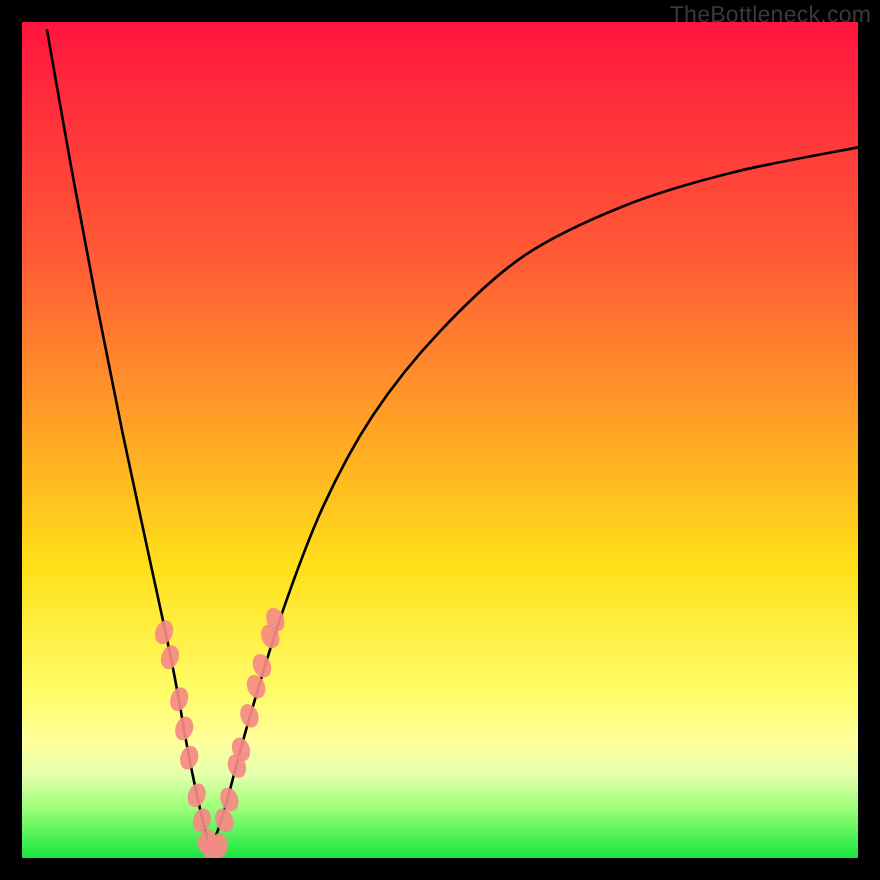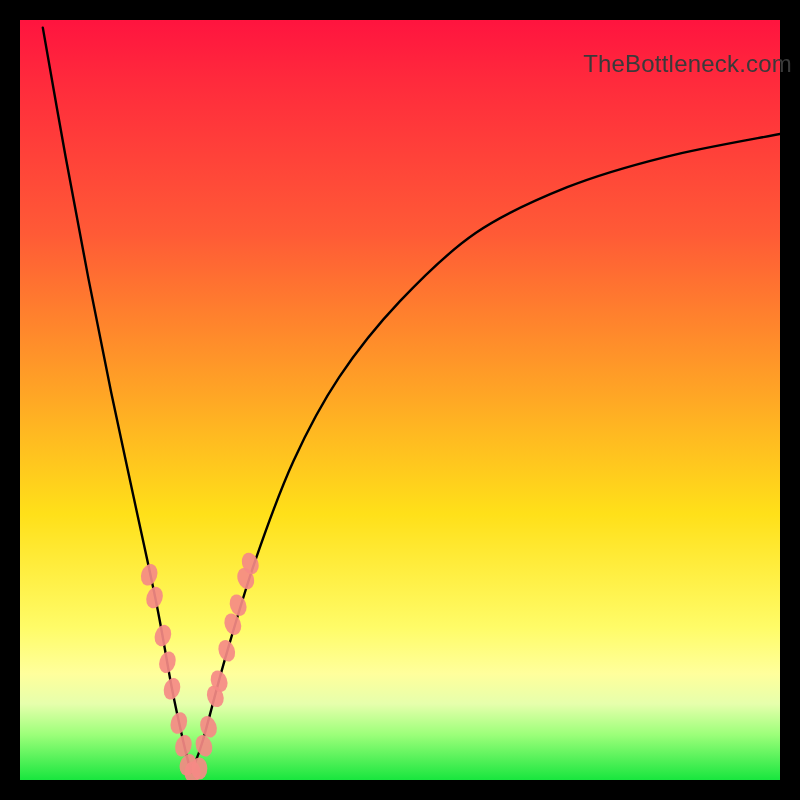--- a/index.html
+++ b/index.html
@@ -35,25 +35,24 @@
       #e6ffac 90%,
       #9dff7a 94%,
       #18e63e 100%
     );
   }
   .watermark {
     position: absolute;
     top: 2px;
     right: 8px;
     color: #3a3a3a;
-    font-size: 24px;
+    font-size: 21px;
     font-weight: 500;
     letter-spacing: 0.2px;
     z-index: 20;
-    margin-top: 48px;
   }
   svg.curves {
     position: absolute;
     left: 0;
     top: 0;
     width: 760px;
     height: 760px;
     z-index: 10;
   }
   svg.markers {

